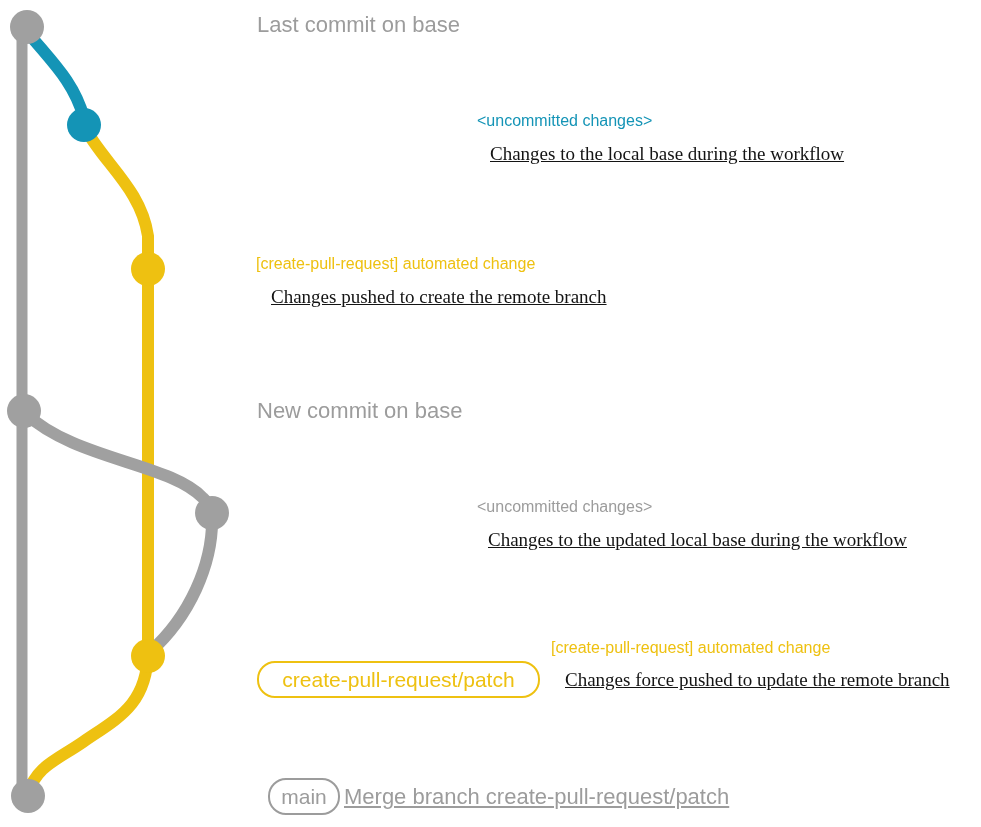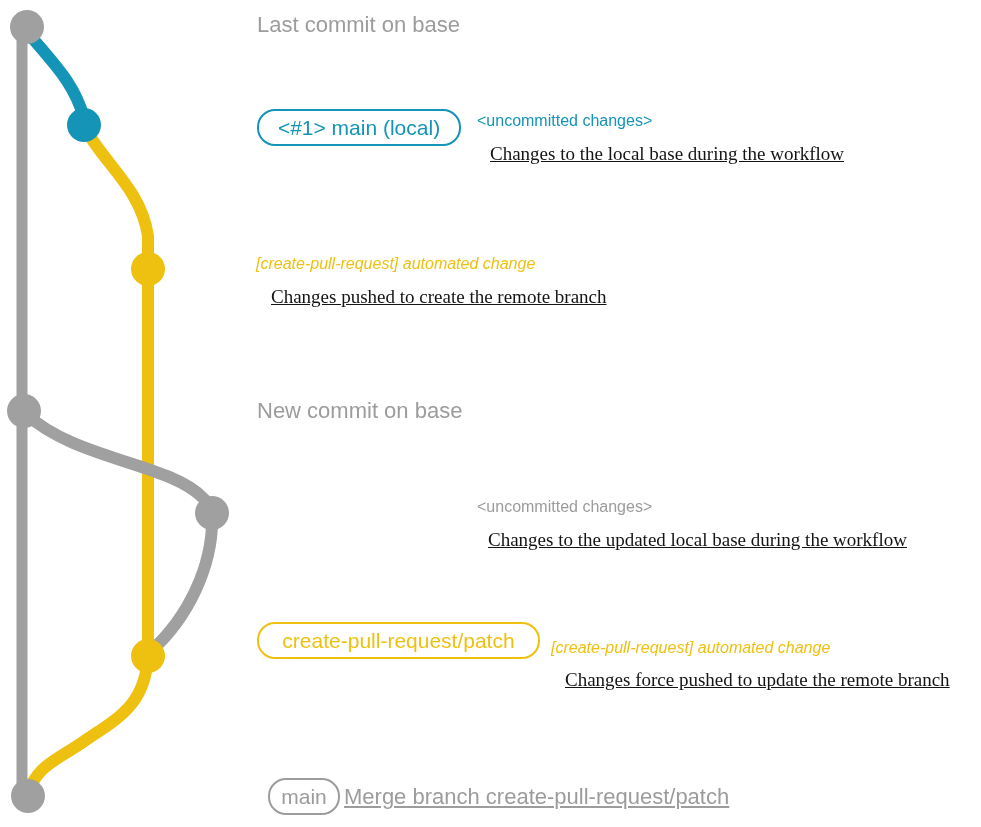--- a/index.html
+++ b/index.html
@@ -40,21 +40,21 @@
   .badge.teal  { border-color: var(--color-teal);   color: var(--color-teal); }
   .badge.gray  { border-color: var(--color-gray_text); color: var(--color-gray_text); }
   .badge.yellow{ border-color: var(--color-yellow); color: var(--color-yellow); }
   .headline {
     font-size: 16px;
     line-height: 1.15;
     white-space: nowrap;
   }
   .headline.teal   { color: var(--color-teal); }
   .headline.gray   { color: var(--color-gray_text); }
-  .headline.yellow { color: var(--color-yellow); font-style: italic; }
+  .headline.yellow { color: var(--color-yellow); }
   .caption {
     font-family: "Liberation Serif", serif;
     font-size: 19px;
     line-height: 1.2;
     color: var(--color-caption);
     white-space: nowrap;
     text-decoration: underline;
   }
 </style>
 </head>
@@ -78,32 +78,31 @@
     <circle cx="84" cy="125" r="17" style="fill: var(--color-teal);"></circle>
     <circle cx="148" cy="269" r="17" style="fill: var(--color-yellow);"></circle>
     <circle cx="24" cy="411" r="17" style="fill: var(--color-gray);"></circle>
     <circle cx="212" cy="513" r="17" style="fill: var(--color-gray);"></circle>
     <circle cx="148" cy="656" r="17" style="fill: var(--color-yellow);"></circle>
     <circle cx="28" cy="796" r="17" style="fill: var(--color-gray);"></circle>
   </svg>
 
   <div class="abs title-text" style="left:257px; top:12px;">Last commit on base</div>
 
-  <div class="abs badge teal" style="left:257px; top:109px; width:204px;">&lt;#1&gt; main (local)</div>
   <div class="abs headline teal" style="left:477px; top:112px;">&lt;uncommitted changes&gt;</div>
   <div class="abs caption" style="left:490px; top:143px;">Changes to the local base during the workflow</div>
 
   <div class="abs headline yellow" style="left:256px; top:255px;">[create-pull-request] automated change</div>
   <div class="abs title-text" style="left:257px; top:398px;">New commit on base</div>
 
   <div class="abs caption" style="left:271px; top:286px;">Changes pushed to create the remote branch</div>
 
   <div class="abs headline gray" style="left:477px; top:498px;">&lt;uncommitted changes&gt;</div>
   <div class="abs caption" style="left:488px; top:529px;">Changes to the updated local base during the workflow</div>
 
-  <div class="abs badge yellow" style="left:257px; top:622px; width:283px;">create-pull-request/patch</div>
+  <div class="abs badge yellow" style="left:257px; top:661px; width:283px;">create-pull-request/patch</div>
   <div class="abs headline yellow" style="left:551px; top:639px;">[create-pull-request] automated change</div>
   <div class="abs caption" style="left:565px; top:669px;">Changes force pushed to update the remote branch</div>
 
   <div class="abs badge gray" style="left:268px; top:778px; width:72px;">main</div>
   <div class="abs title-text" style="left:344px; top:784px;text-decoration:underline;">Merge branch create-pull-request/patch</div>
 
 </div>
 
 </body></html>

